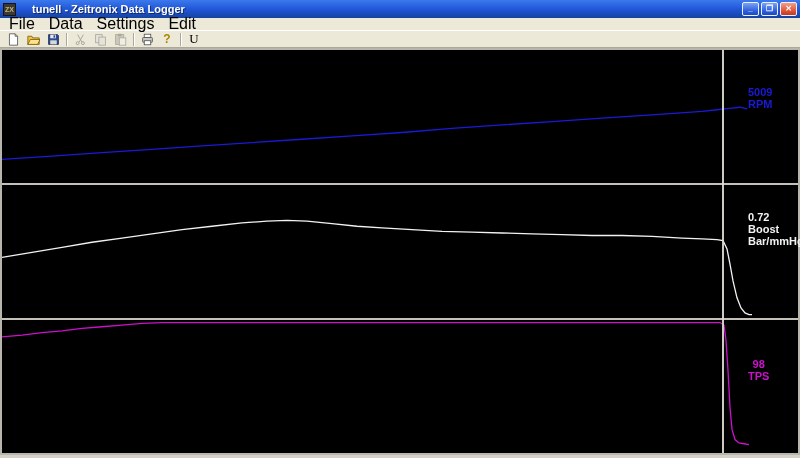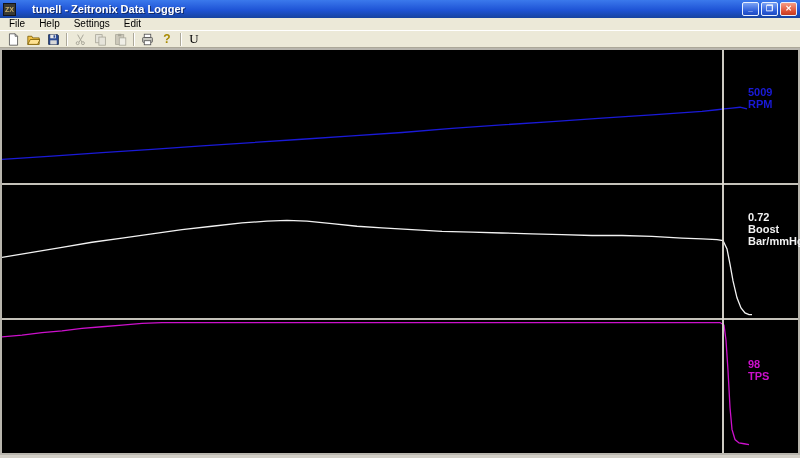--- a/index.html
+++ b/index.html
@@ -27,21 +27,21 @@
   .win-controls { display:flex; gap:2px; }
   .win-btn {
     width:17px; height:14px; border:1px solid #e8f0ff; border-radius:2px;
     color:#fff; font-size:8px; line-height:12px; text-align:center; font-weight:bold;
   }
   .btn-minimize,.btn-maximize { background:linear-gradient(180deg,#7aa2f5,#2a5bd8 70%,#1e4ac0); }
   .btn-close { background:linear-gradient(180deg,#f59d85,#dd4f33 70%,#c23a22); }
   
   .menubar {
     height:13px; background:#ece9d8; display:flex; align-items:center;
-    font-size:10px; color:#000; padding-left:2px;
+    font-size:16px; color:#000; padding-left:2px;
     border-bottom:1px solid #ffffff;
   }
   .menu-item { padding:0 7px; line-height:12px; }
   
   .toolbar {
     height:17px; background:#ece9d8; display:flex; align-items:center;
     padding-left:3px; border-bottom:1px solid #aca899;
   }
   .tb-btn {
     width:20px; height:16px; display:flex; align-items:center; justify-content:center;
@@ -51,21 +51,21 @@
   .tb-sep { width:1px; height:13px; background:#aca899; margin:0 3px; flex:0 0 auto; box-shadow:1px 0 0 #fff; }
   .help-glyph { font-size:12px; font-weight:bold; color:#a88a00; }
   .u-glyph { font-family:"Liberation Serif", serif; font-size:13px; color:#000; }
   
   .chart-area {
     position:relative; width:800px; height:407px;
     border:2px solid #b8b5ad; background:#000;
     display:flex; flex-direction:column;
   }
   .panel { position:relative; flex:1; background:#000; border-bottom:2px solid #c4c1b9; }
-  .panel:last-child { border-bottom:none; }
+  .panel:last-child { border-bottom:none;text-align:center; }
   .panel svg { position:absolute; left:0; top:0; width:100%; height:100%; display:block; }
   .panel polyline { fill:none; stroke-width:1.3; vector-effect:non-scaling-stroke; }
   .cursor-line {
     position:absolute; top:0; bottom:0; width:2px;
     background:#dedbd2; opacity:.92; z-index:1;
   }
   .trace-label {
     position:absolute; left:746px; z-index:2;
     font-size:11px; font-weight:bold; line-height:12px; letter-spacing:0;
   }
@@ -80,21 +80,21 @@
   <div class="title-text">tunell - Zeitronix Data Logger</div>
   <div class="win-controls">
     <div class="win-btn btn-minimize">_</div>
     <div class="win-btn btn-maximize">❐</div>
     <div class="win-btn btn-close">✕</div>
   </div>
 </div>
 
 <div class="menubar">
   <span class="menu-item">File</span>
-  <span class="menu-item">Help</span>
+  <span class="menu-item">Data</span>
   <span class="menu-item">Settings</span>
   <span class="menu-item">Edit</span>
 </div>
 
 <div class="toolbar">
   <div class="tb-btn">
     <svg viewBox="0 0 16 16">
         <path d="M3 1h7l3 3v11H3z" fill="#ffffff" stroke="#505050" stroke-width="1"></path>
         <path d="M10 1v3h3" fill="none" stroke="#505050" stroke-width="1"></path>
       </svg>

